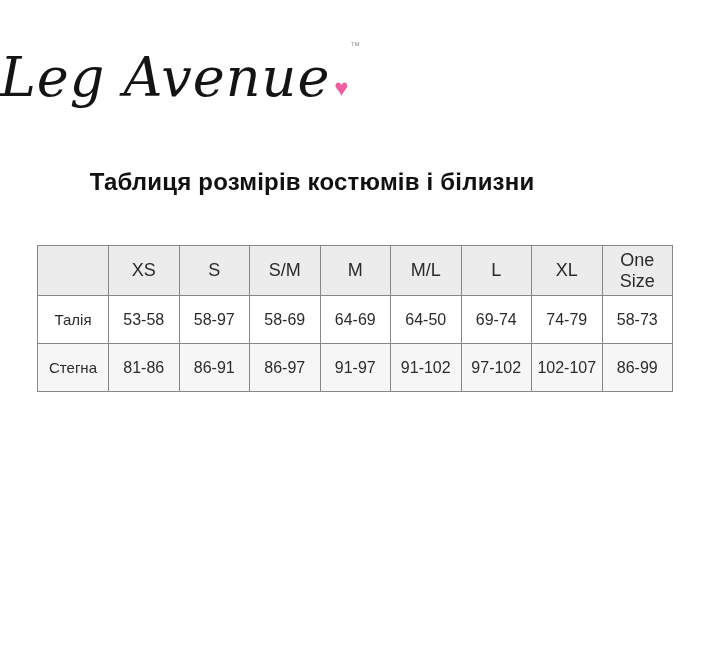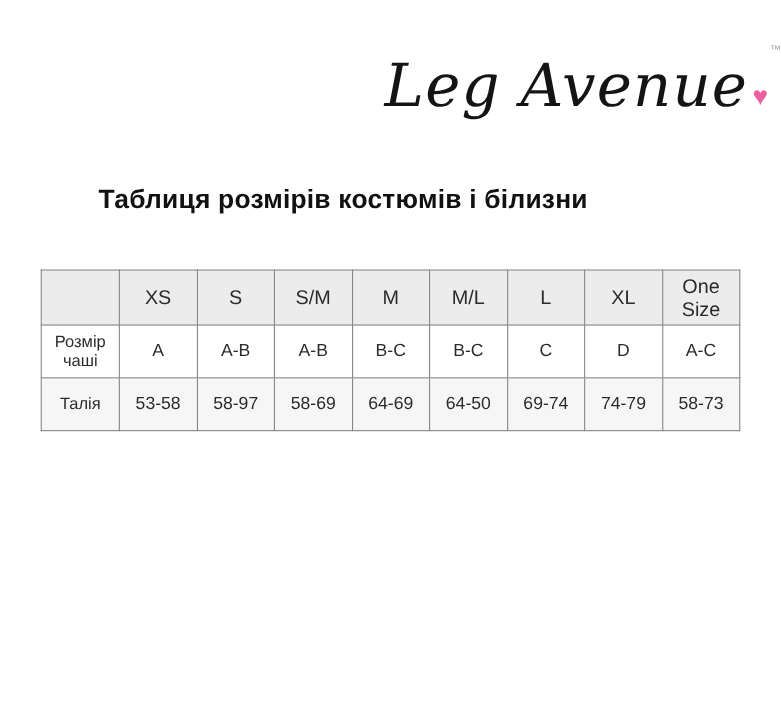--- a/index.html
+++ b/index.html
@@ -9,21 +9,21 @@
     font-family: "Liberation Sans", sans-serif;
     color: #2b2b2b;
     overflow: hidden;
     position: relative;
   }
   
   .logo-wrap {
     position: absolute;
     top: 38px; left: 0;
     width: 710px;
-    text-align: right;
+    text-align: left;
   }
   .logo-text {
     font-family: "DejaVu Serif", serif;
     font-style: italic;
     font-weight: 500;
     font-size: 54px;
     letter-spacing: 1px;
     color: #141414;
     line-height: 80px;
   }
@@ -122,35 +122,35 @@
       <th>S/M</th>
       <th>M</th>
       <th>M/L</th>
       <th>L</th>
       <th>XL</th>
       <th>One Size</th>
     </tr>
   </thead>
   <tbody>
     <tr>
-      <th>Розмір чаші</th>
-      <td>A</td>
-      <td>A-B</td>
-      <td>A-B</td>
-      <td>B-C</td>
-      <td>B-C</td>
-      <td>C</td>
-      <td>D</td>
-      <td>A-C</td>
-    </tr>
-    <tr>
       <th>Талія</th>
       <td>53-58</td>
       <td>58-97</td>
       <td>58-69</td>
       <td>64-69</td>
       <td>64-50</td>
       <td>69-74</td>
       <td>74-79</td>
       <td>58-73</td>
     </tr>
+    <tr>
+      <th>Стегна</th>
+      <td>81-86</td>
+      <td>86-91</td>
+      <td>86-97</td>
+      <td>91-97</td>
+      <td>91-102</td>
+      <td>97-102</td>
+      <td>102-107</td>
+      <td>86-99</td>
+    </tr>
   </tbody>
 </table>
 
 </body></html>

